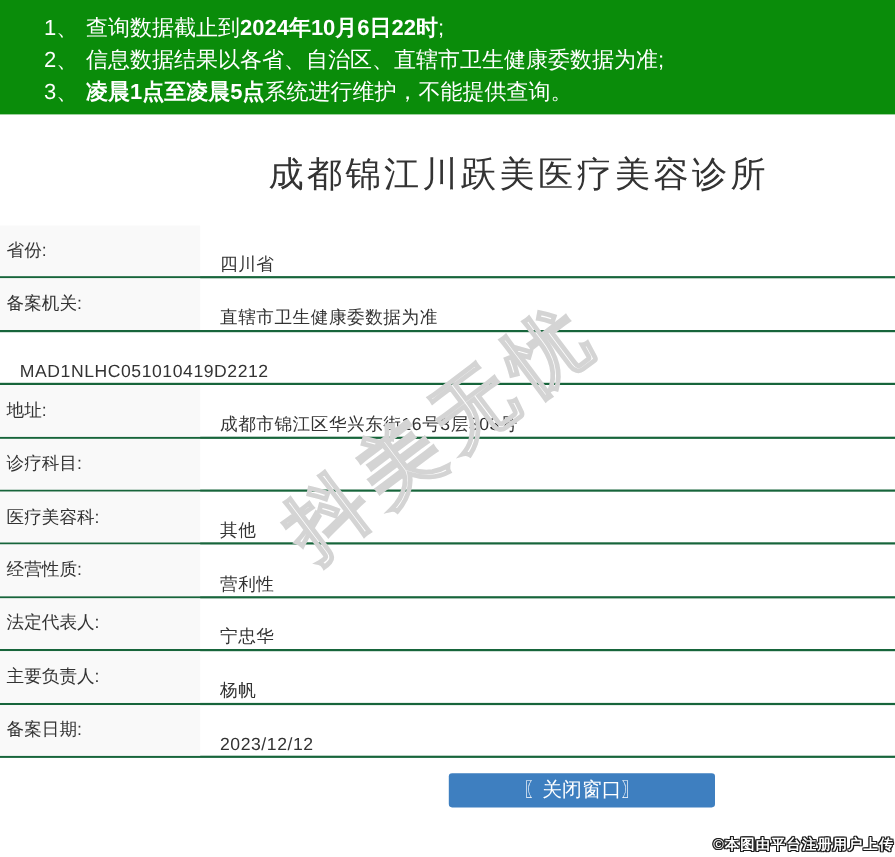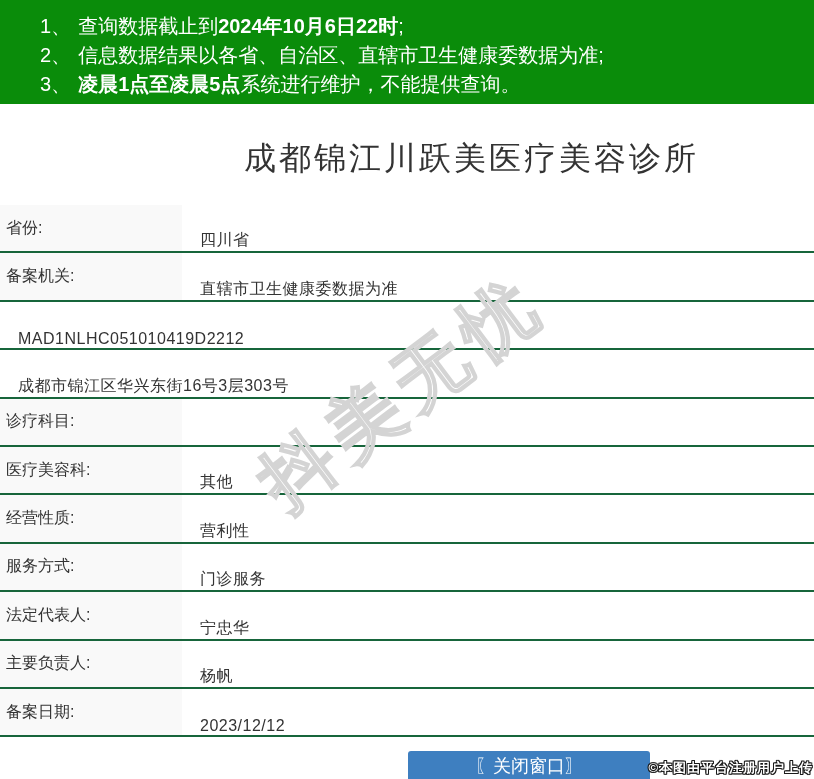--- a/index.html
+++ b/index.html
@@ -129,36 +129,33 @@
     <div class="value">四川省</div>
   </div>
   <div class="row">
     <div class="label">备案机关:</div>
     <div class="value">直辖市卫生健康委数据为准</div>
   </div>
   <div class="row">
     <div class="value">MAD1NLHC051010419D2212</div>
   </div>
   <div class="row">
+    <div class="label">地址:</div>
     <div class="value">成都市锦江区华兴东街16号3层303号</div>
   </div>
   <div class="row">
     <div class="label">诊疗科目:</div>
   </div>
   <div class="row">
     <div class="label">医疗美容科:</div>
     <div class="value">其他</div>
   </div>
   <div class="row">
     <div class="label">经营性质:</div>
     <div class="value">营利性</div>
-  </div>
-  <div class="row">
-    <div class="label">服务方式:</div>
-    <div class="value">门诊服务</div>
   </div>
   <div class="row">
     <div class="label">法定代表人:</div>
     <div class="value">宁忠华</div>
   </div>
   <div class="row">
     <div class="label">主要负责人:</div>
     <div class="value">杨帆</div>
   </div>
   <div class="row">

